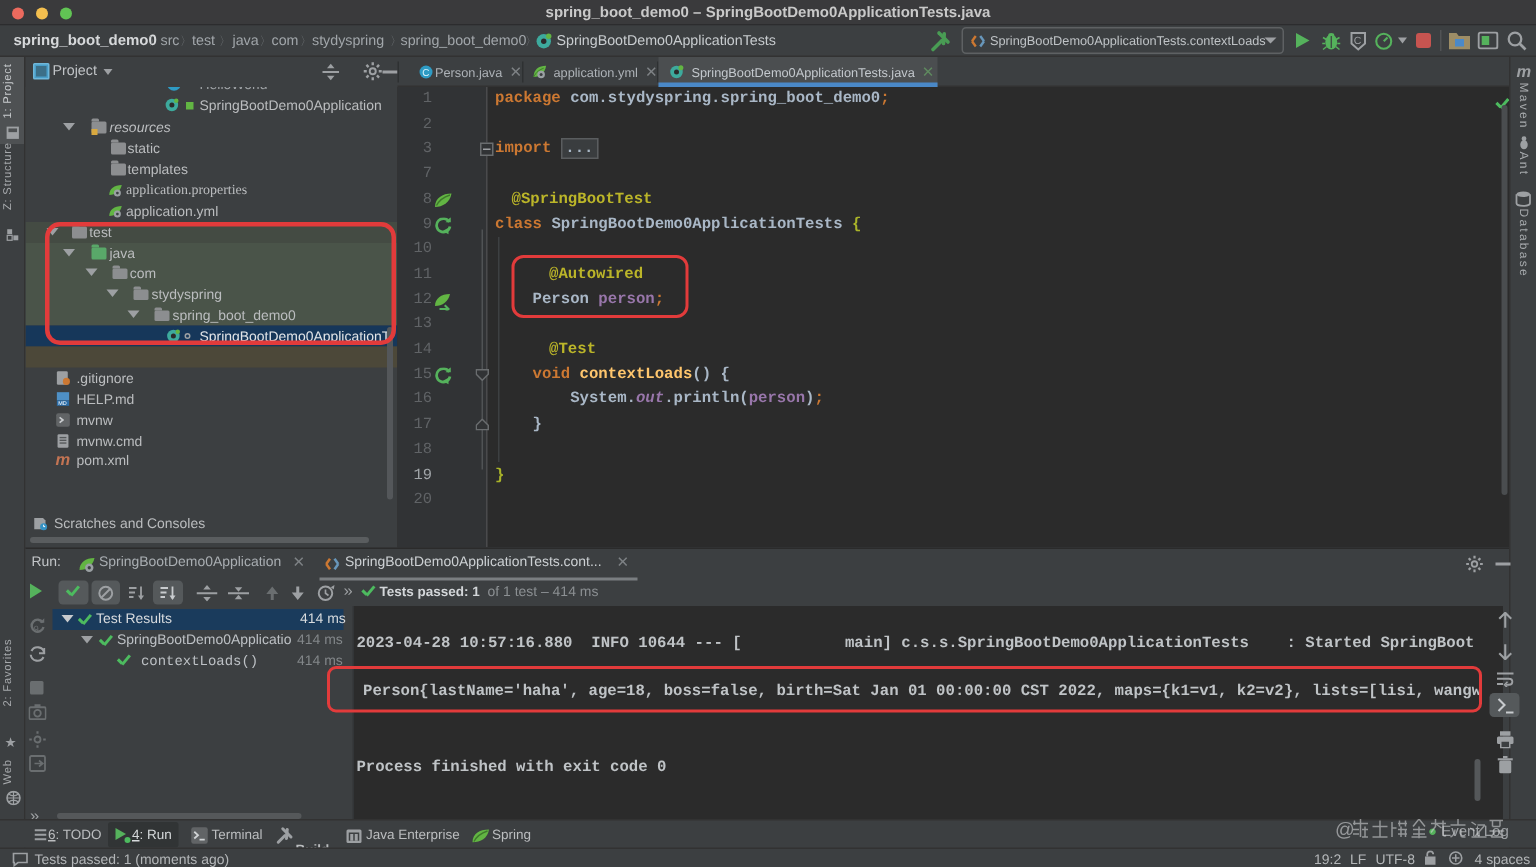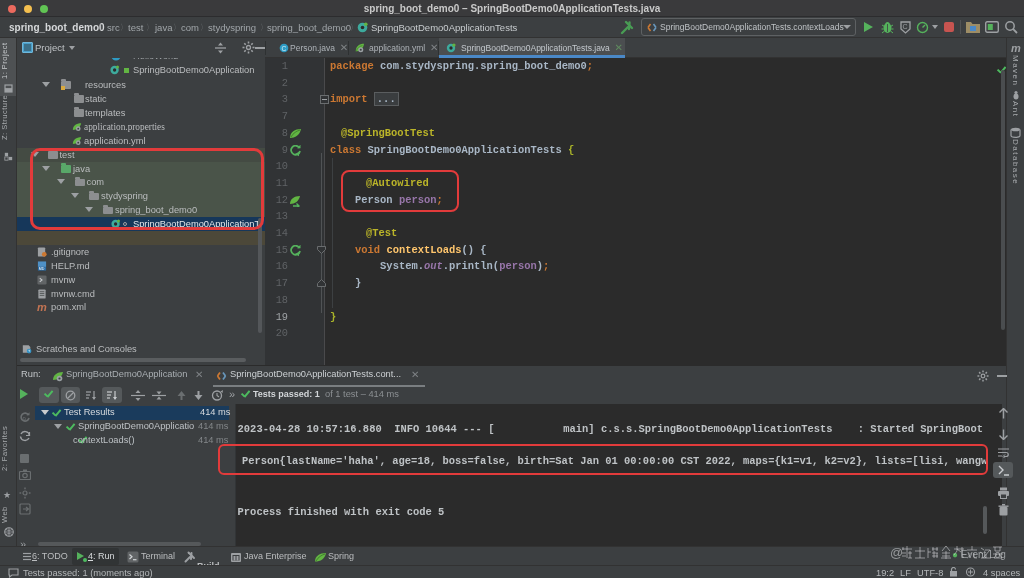--- a/index.html
+++ b/index.html
@@ -263,21 +263,21 @@
           <circle cx="9" cy="2" r="1.8" fill="#62B543"></circle>
         </svg>
     <div class="abs" style="left:107px;top:5px;width:5px;height:5px;background:#62B543;"></div>
     <span class="lbl" style="left:116px;">SpringBootDemo0Application</span>
   </div>
 
   <div class="trow" style="top:19.5px;">
     <div class="arrow-d" style="left:25px;"></div>
     <div class="folder" style="left:44px;"></div>
     <div class="abs" style="left:44px;top:8px;width:4px;height:4px;background:#D9A93F;"></div>
-    <span class="lbl" style="left:68px;">resources</span>
+    <span class="lbl" style="left:56px;font-style:italic;">resources</span>
   </div>
 
   <div class="trow" style="top:33.5px;">
     <div class="folder" style="left:57px;"></div>
     <span class="lbl" style="left:68px;">static</span>
   </div>
 
   <div class="trow" style="top:47.5px;">
     <div class="folder" style="left:57px;"></div>
     <span class="lbl" style="left:68px;">templates</span>
@@ -615,30 +615,30 @@
   <div class="abs" style="left:18px;top:40px;width:194px;height:14px;background:#1A3B5C;"></div>
   <div class="abs" style="left:24px;top:44px;width:0;height:0;border-left:4px solid transparent;border-right:4px solid transparent;border-top:5px solid #C8CBCE;"></div>
   <div class="abs" style="left:35px;top:43px;"><span class="chk"></span></div>
   <span class="abs" style="left:47px;top:41px;color:#D8DBDE;">Test Results</span>
   <span class="abs" style="left:183px;top:41px;color:#D8DBDE;">414 ms</span>
   <div class="abs" style="left:37px;top:58px;width:0;height:0;border-left:4px solid transparent;border-right:4px solid transparent;border-top:5px solid #9DA0A3;"></div>
   <div class="abs" style="left:49px;top:57px;"><span class="chk"></span></div>
   <span class="abs" style="left:61px;top:55px;color:#BDC1C5;">SpringBootDemo0Applicatio</span>
   <span class="abs" style="left:181px;top:55px;color:#83878A;">414 ms</span>
   <div class="abs" style="left:61px;top:70px;"><span class="chk"></span></div>
-  <span class="abs" style="left:56px;top:68.5px;color:#BDC1C5;">contextLoads()</span>
+  <span class="abs" style="left:77px;top:68.5px;color:#BDC1C5;font-family:Liberation Mono, monospace;">contextLoads()</span>
   <span class="abs" style="left:181px;top:68.5px;color:#83878A;">414 ms</span>
   <div class="abs" style="left:21px;top:176px;width:163px;height:4px;background:#55585A;border-radius:2px;"></div>
 
   <div class="abs" style="left:218px;top:38px;width:1px;height:143px;background:#323537;"></div>
 
   <div id="console">
     <div class="cline" style="left:1.6px;top:19px;">2023-04-28 10:57:16.880  INFO 10644 --- [           main] c.s.s.SpringBootDemo0ApplicationTests    : Started SpringBoot</div>
     <div class="cline" style="left:6px;top:51px;">Person{lastName='haha', age=18, boss=false, birth=Sat Jan 01 00:00:00 CST 2022, maps={k1=v1, k2=v2}, lists=[lisi, wangw</div>
-    <div class="cline" style="left:1.6px;top:102px;">Process finished with exit code 5</div>
+    <div class="cline" style="left:1.6px;top:102px;">Process finished with exit code 0</div>
   </div>
 
   <div class="abs" style="left:966px;top:140px;width:4px;height:28px;background:#55585A;border-radius:2px;"></div>
 
   <div class="abs" style="left:975px;top:38px;width:24px;height:143px;">
     <svg class="abs" style="left:6px;top:4px;" width="11" height="11" viewBox="0 0 11 11">
           <path d="M5.5 0.5 v10 M1.5 4.5 L5.5 0.5 L9.5 4.5" stroke="#9DA0A3" stroke-width="1.4" fill="none"></path>
         </svg>
     <svg class="abs" style="left:6px;top:25px;" width="11" height="11" viewBox="0 0 11 11">
           <path d="M5.5 0.5 v10 M1.5 6.5 L5.5 10.5 L9.5 6.5" stroke="#9DA0A3" stroke-width="1.4" fill="none"></path>

